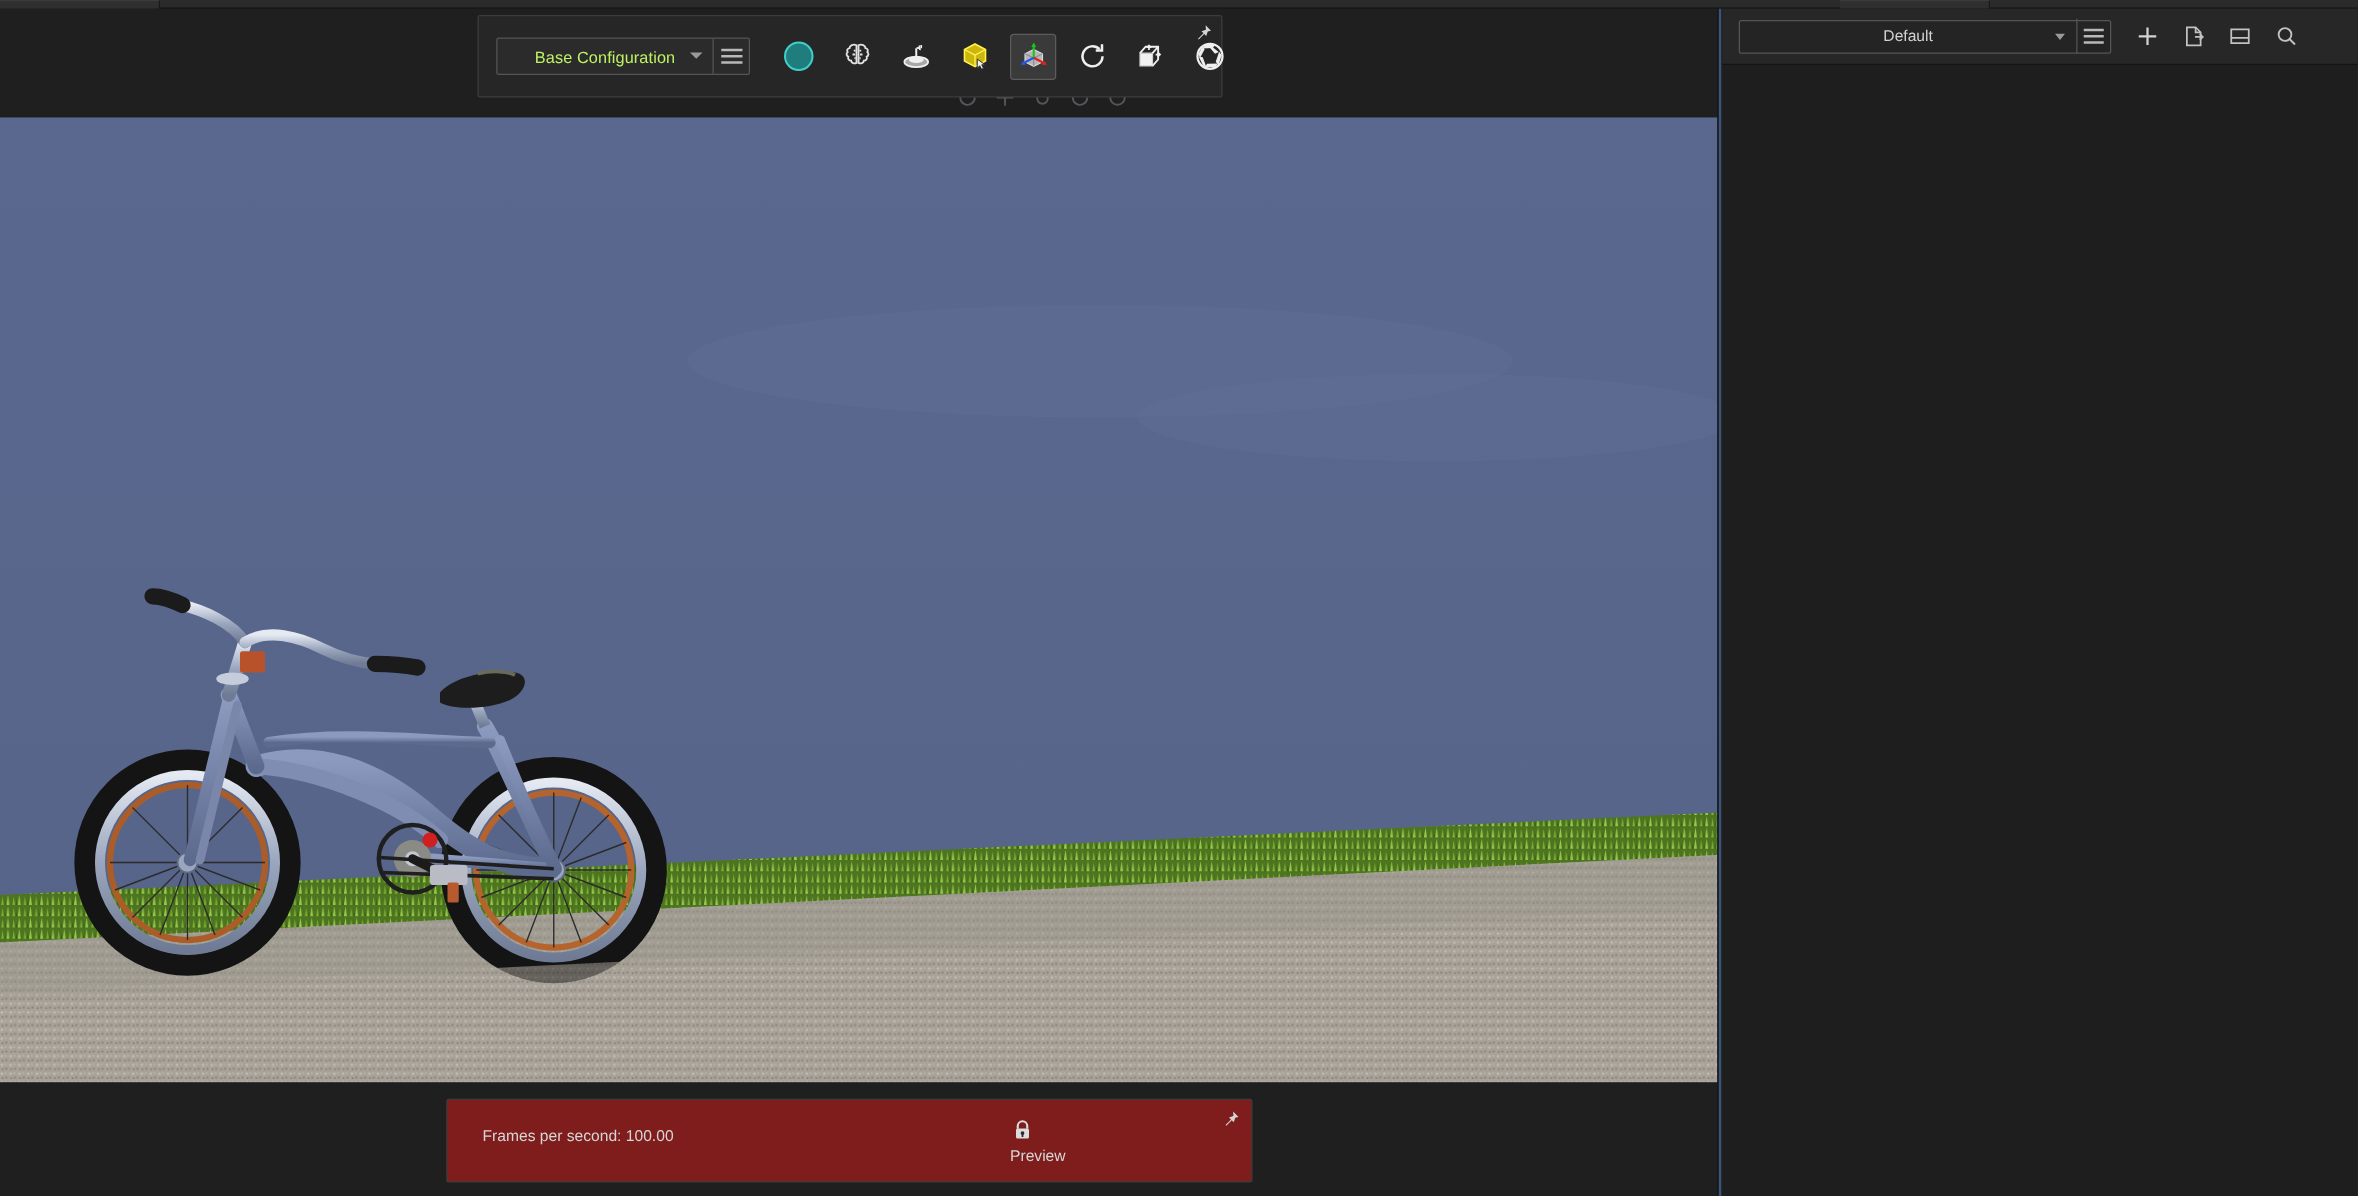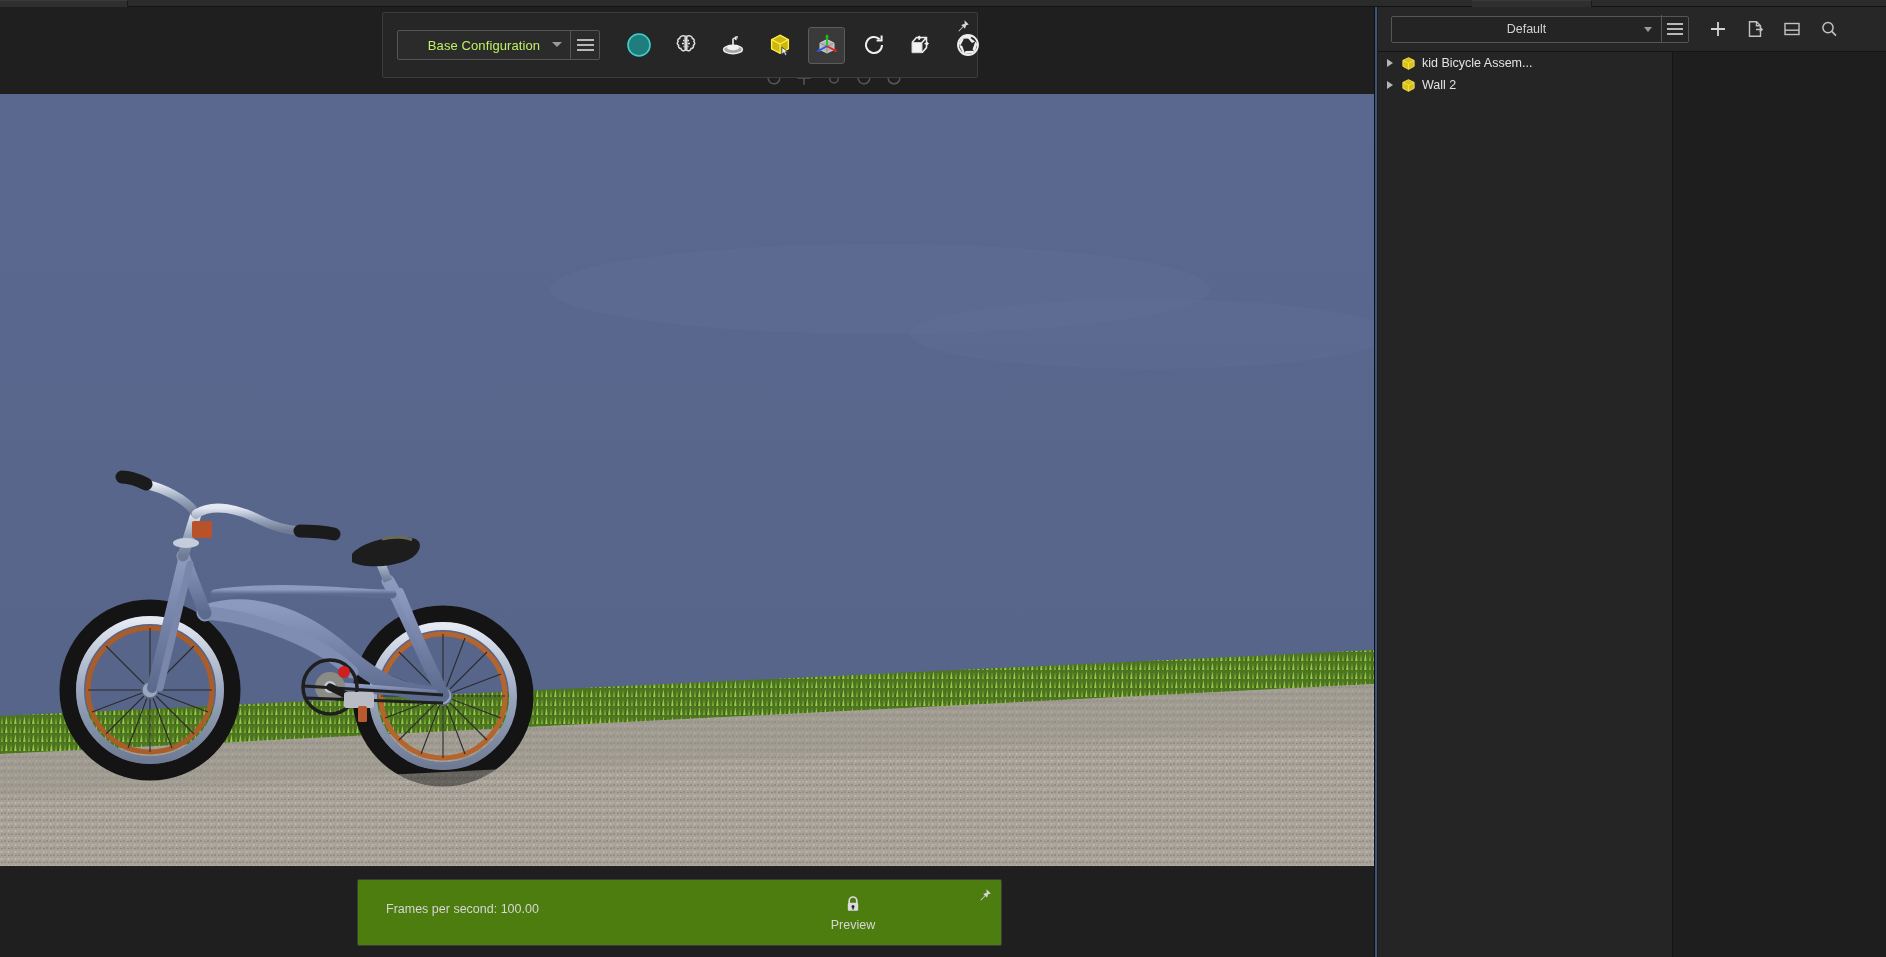--- a/index.html
+++ b/index.html
@@ -88,26 +88,26 @@
   }
   .vp-svg { display:block; width:1374px; height:772px; }
 
   
   .bottombar-bg {
     position:absolute; left:0; top:866px; width:1374px; height:91px;
     background:#1f1f1f;
   }
   .status-panel {
     position:absolute; left:357px; top:879px; width:645px; height:67px;
-    background:#4d7c0f; border:1px solid #3c3c3c; border-radius:2px;
+    background:#7f1d1d; border:1px solid #3c3c3c; border-radius:2px;
     color:#d6d6d6; font-size:12.5px;padding-left:13px;
   }
   .st-fps { position:absolute; left:28px; top:22px; white-space:nowrap; }
   .st-block { position:absolute; left:215px; top:16px; text-align:center; width:210px; line-height:16.5px; }
-  .st-preview { position:absolute; left:450px; top:14px; width:90px; text-align:center; }
+  .st-preview { position:absolute; left:450px; top:14px; width:90px; text-align:left; }
   .st-preview .pv-lbl { color:#d6d6d6; font-size:12.5px; margin-top:1px; display:block; }
   .pin-st { position:absolute; right:8px; top:7px; width:18px; height:18px; cursor:pointer; }
 
   
   .rpanel {
     position:absolute; left:1374px; top:7px; width:512px; height:950px;
     background:#1e1e1e; border-left:1px solid #101010;
   }
   .rp-accent { position:absolute; left:0; top:0; width:2px; height:950px; background:#3b5578; }
   .rp-head {
@@ -473,35 +473,17 @@
         </div>
         <div class="ricon">
           <svg width="20" height="20" viewBox="0 0 20 20">
             <circle cx="9" cy="8.6" r="5.1" fill="none" stroke="#c2c2c2" stroke-width="1.5"></circle>
             <path d="M12.8 12.4 17 16.6" stroke="#c2c2c2" stroke-width="1.6"></path>
           </svg>
         </div>
       </div>
     </div>
 
-    <div class="tree">
-      <div class="tnode">
-        <span class="twist"></span>
-        <svg width="15" height="15" viewBox="0 0 16 16">
-          <path d="M8 1.8 14 4.7v6.3L8 14.2 2 11V4.7z" fill="#d9c21a" stroke="#f5e354" stroke-width="1"></path>
-          <path d="M2 4.7 8 7.7l6-3M8 7.7v6.5" fill="none" stroke="#f5e354" stroke-width=".9"></path>
-        </svg>
-        <span class="tlabel">kid Bicycle Assem...</span>
-      </div>
-      <div class="tnode">
-        <span class="twist"></span>
-        <svg width="15" height="15" viewBox="0 0 16 16">
-          <path d="M8 1.8 14 4.7v6.3L8 14.2 2 11V4.7z" fill="#d9c21a" stroke="#f5e354" stroke-width="1"></path>
-          <path d="M2 4.7 8 7.7l6-3M8 7.7v6.5" fill="none" stroke="#f5e354" stroke-width=".9"></path>
-        </svg>
-        <span class="tlabel">Wall 2</span>
-      </div>
-    </div>
 
     <div class="rp-body"></div>
   </div>
 
 </div>
 
 </body></html>

